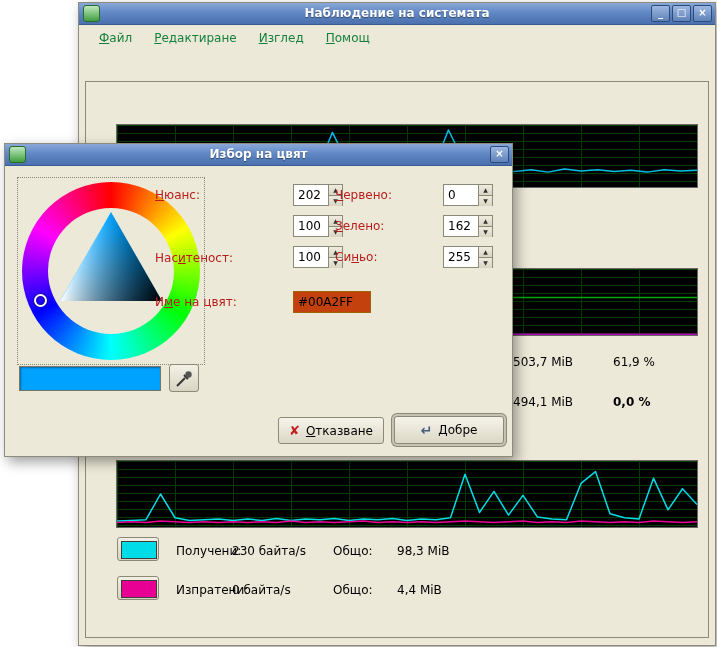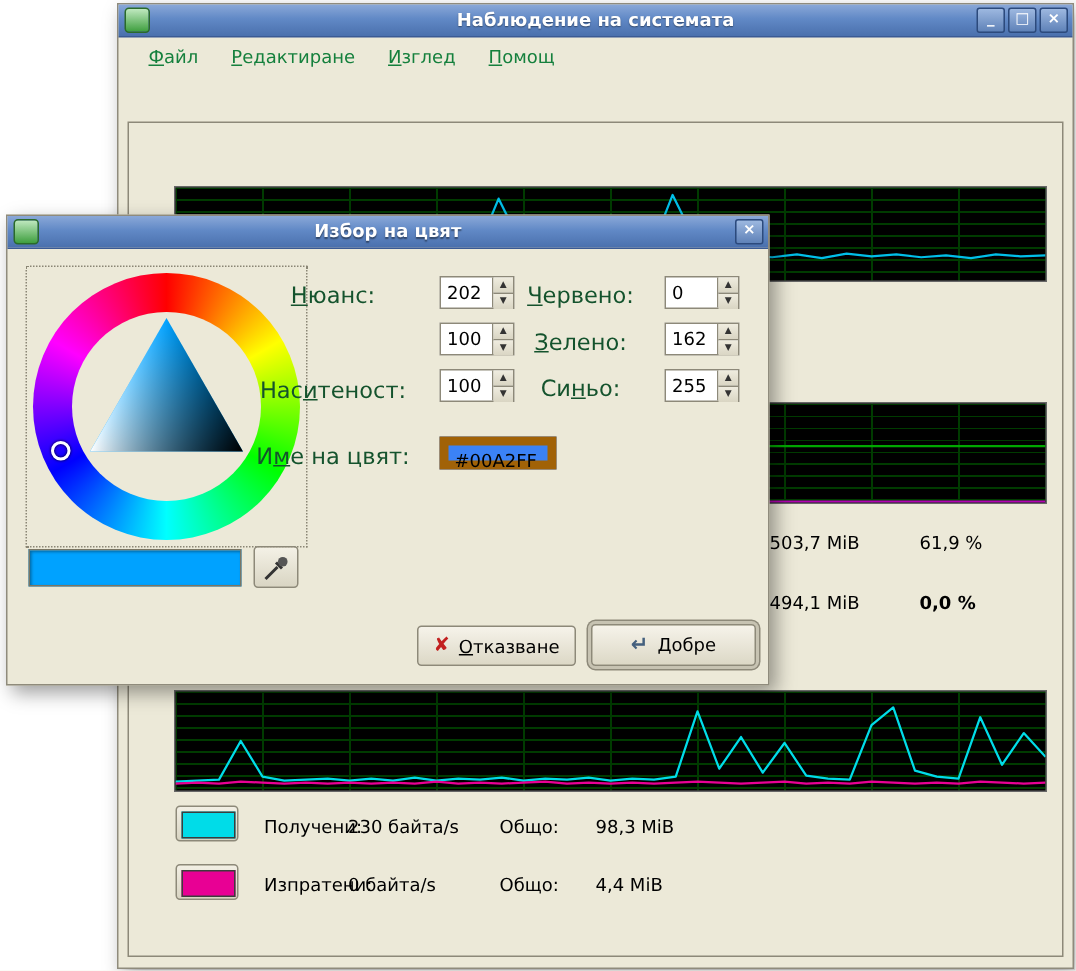--- a/index.html
+++ b/index.html
@@ -28,27 +28,27 @@
   .dlg{z-index:10;}
   .wheelbox{position:absolute;left:12px;top:33px;width:188px;height:188px;border:1px dotted #8a8675;box-sizing:border-box;background:#ece9d8;}
   .ring{position:absolute;inset:4px;border-radius:50%;
     background:conic-gradient(from 0deg,#f00,#ff0,#0f0,#0ff,#00f,#f0f,#f00);}
   .hole{position:absolute;inset:30px;border-radius:50%;background:#ece9d8;}
   .tri{position:absolute;left:30px;top:30px;width:126px;height:126px;}
   .marker{position:absolute;left:16px;top:116px;width:9px;height:9px;border:2px solid #fff;border-radius:50%;box-shadow:0 0 2px #000, inset 0 0 2px #000;}
   .preview{position:absolute;left:14px;top:222px;width:142px;height:25px;border:1px solid #7a7664;box-sizing:border-box;box-shadow:inset 1px 1px 2px rgba(0,0,0,.35);}
   .toolbtn{position:absolute;left:164px;top:220px;width:30px;height:28px;background:linear-gradient(#f4f1e6,#d9d5c3);border:1px solid #8d8979;border-radius:3px;box-sizing:border-box;}
   .toolbtn svg{position:absolute;left:4px;top:3px;}
-  .flabel{position:absolute;font-size:15px;color:#14532d;text-align:center;}
+  .flabel{position:absolute;font-size:12px;color:#b91c1c;text-align:left;}
   .spin{position:absolute;width:50px;height:22px;background:#fff;border:1px solid #8d8979;box-sizing:border-box;display:flex;}
   .spin .v{flex:1;font-size:12px;padding:3px 0 0 4px;color:#000;}
   .spin .arr{width:13px;border-left:1px solid #8d8979;display:flex;flex-direction:column;}
   .spin .a{flex:1;background:linear-gradient(#efecdf,#d9d5c3);font-size:6px;line-height:10px;text-align:center;color:#333;}
   .spin .a.up{border-bottom:1px solid #8d8979;}
-  .entry{position:absolute;background:#3b82f6;border:6px solid #a16207;box-sizing:border-box;font-size:12px;padding:3px 4px;color:#000;}
+  .entry{position:absolute;background:#c2410c;border:1px solid #a16207;box-sizing:border-box;font-size:12px;padding:3px 4px;color:#000;}
   .btn{position:absolute;background:linear-gradient(#f6f3ea,#dcd8c6);border:1px solid #8d8979;border-radius:3px;font-size:12px;color:#000;display:flex;align-items:center;justify-content:center;gap:6px;box-sizing:border-box;}
   .btn.default{box-shadow:0 0 0 2px #c7c3b2, 0 0 0 3px #8d8979;}
   .bi{font-weight:bold;}
   .bi.cancel{color:#c22020;font-size:13px;}
   .bi.ok{color:#44607e;font-size:14px;}
 </style>
 </head>
 <body>
 
 <div class="stage">

